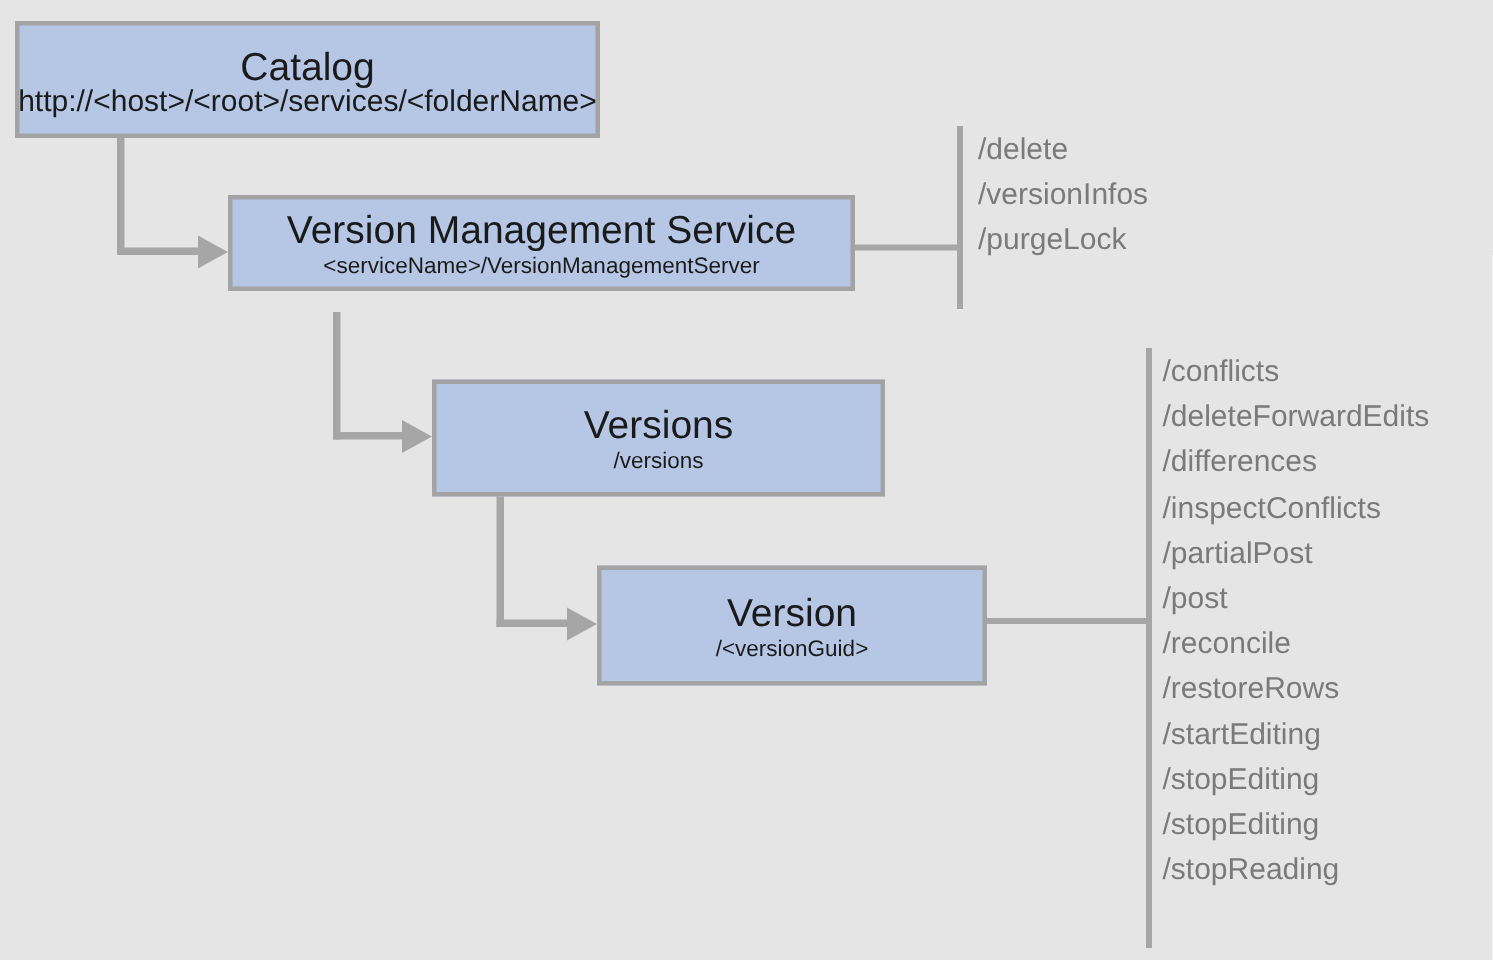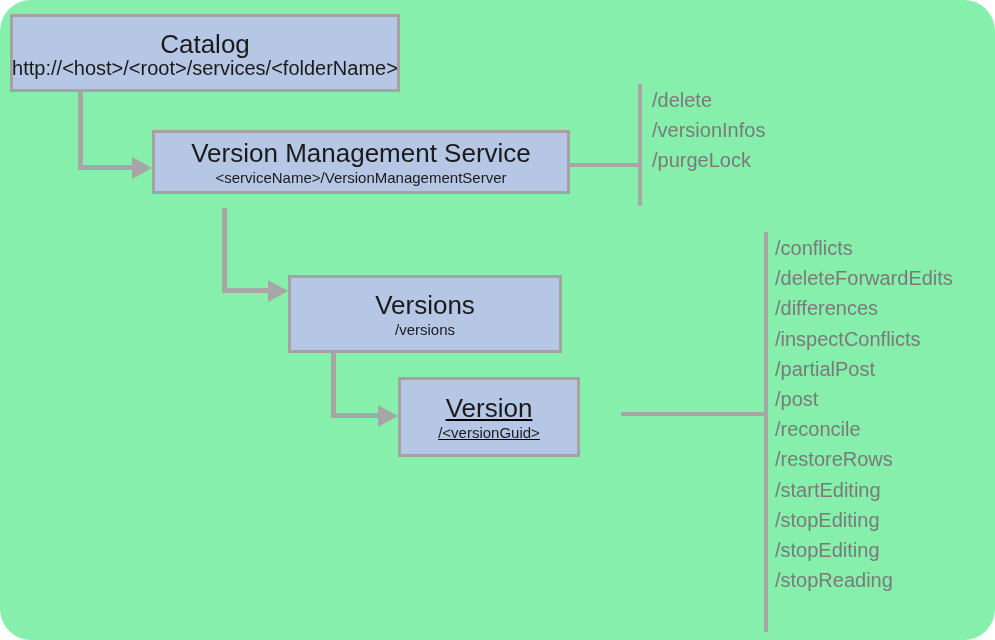--- a/index.html
+++ b/index.html
@@ -12,23 +12,22 @@
   html, body {
     margin: 0;
     padding: 0;
     background: #ffffff;
     font-family: "Liberation Sans", sans-serif;
   }
   .canvas {
     position: relative;
     width: 995px;
     height: 640px;
-    background: #86efac;
+    background: #e5e5e5;
     overflow: hidden;
-    border-radius: 31px;
   }
   .node {
     position: absolute;
     box-sizing: border-box;
     background: var(--box-fill);
     border: 3px solid var(--box-border);
     display: flex;
     flex-direction: column;
     align-items: center;
     justify-content: center;
@@ -41,22 +40,22 @@
     color: var(--title-text);
   }
   .node-subtitle {
     font-size: 15px;
     line-height: 17px;
     color: var(--title-text);
   }
   #box-catalog  { left: 10px;  top: 14px;  width: 390px; height: 78px; }
   #box-catalog .node-subtitle { font-size: 20px; }
   #box-vms      { left: 152px; top: 130px; width: 418px; height: 64px; }
-  #box-versions { left: 288px; top: 253px; width: 274px; height: 78px; margin-top: 22px; }
-  #box-version  { left: 398px; top: 377px; width: 182px; height: 80px; text-decoration: underline; }
+  #box-versions { left: 288px; top: 253px; width: 302px; height: 78px; }
+  #box-version  { left: 398px; top: 377px; width: 260px; height: 80px; }
 
   .seg {
     position: absolute;
     background: var(--connector);
   }
   .seg-cat-down       { left: 78px;  top: 91px;  width: 5px;   height: 79px; }
   .seg-cat-horiz      { left: 78px;  top: 165px; width: 58px;  height: 5px; }
   .seg-vms-right      { left: 568px; top: 163px; width: 72px;  height: 4px; }
   .seg-vms-bracket    { left: 638px; top: 84px;  width: 4px;   height: 122px; }
   .seg-vms-down       { left: 222px; top: 208px; width: 5px;   height: 85px; }

